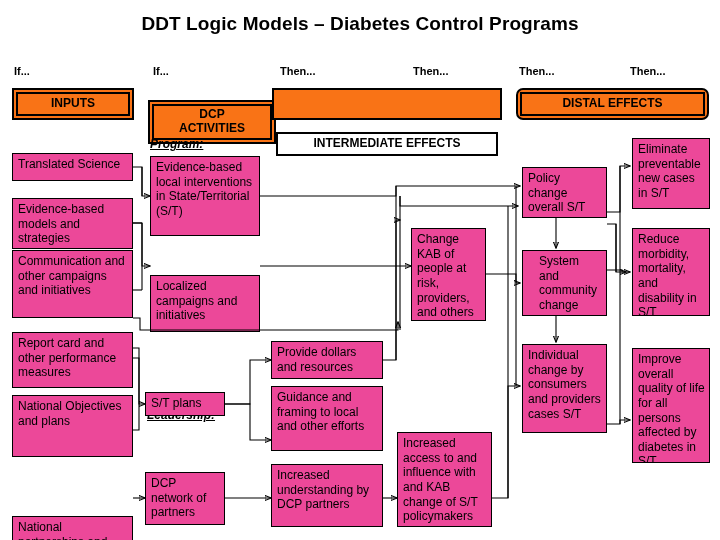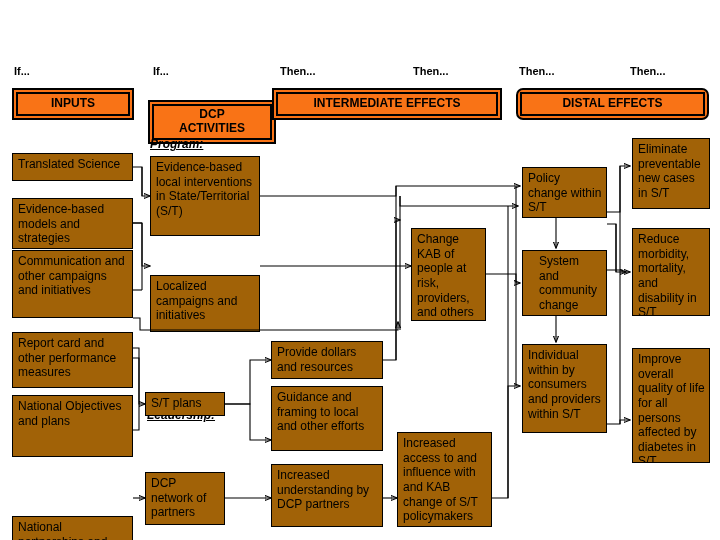--- a/index.html
+++ b/index.html
@@ -11,53 +11,54 @@
          font-size:19px;font-weight:bold;letter-spacing:.1px;}
 
   .iflabel{position:absolute;font-size:11px;font-weight:bold;}
 
   
   .banner{position:absolute;border:2px solid #000;background:#f97316;box-sizing:border-box;padding:2px;}
   .banner .inner{border:2px solid #000;width:100%;height:100%;box-sizing:border-box;
                  display:flex;align-items:center;justify-content:center;text-align:center;
                  font-size:12px;font-weight:bold;line-height:1.15;}
 
-  .node{position:absolute;border:1px solid #000;background:#a16207;box-sizing:border-box;
+  .node{position:absolute;border:1px solid #000;background:#ec4899;box-sizing:border-box;
         font-size:12px;line-height:1.22;padding:3px 4px 2px 5px;overflow:hidden;}
 
   .grouplbl{position:absolute;font-size:12px;font-weight:bold;font-style:italic;
             text-decoration:underline;}
 
   svg.wires{position:absolute;left:0;top:0;width:720px;height:540px;pointer-events:none;}
   svg.wires line,svg.wires path,svg.wires polyline{stroke:#000;stroke-width:1.1;fill:none;}
 </style>
 </head>
 <body>
 
 <div id="stage">
 
+  <div class="title">DDT Logic Models – Diabetes Control Programs</div>
 
   <div id="iflabels">
       <div class="iflabel" style="left: 14px; top: 65px;">If...</div>
       <div class="iflabel" style="left: 153px; top: 65px;">If...</div>
       <div class="iflabel" style="left: 280px; top: 65px;">Then...</div>
       <div class="iflabel" style="left: 413px; top: 65px;">Then...</div>
       <div class="iflabel" style="left: 519px; top: 65px;">Then...</div>
       <div class="iflabel" style="left: 630px; top: 65px;">Then...</div>
     </div>
   <div id="banners">
       <div class="banner" style="left: 12px; top: 88px; width: 122px; height: 32px;">
         <div class="inner" style="white-space: pre-line;">INPUTS</div>
       </div>
       <div class="banner" style="left: 148px; top: 100px; width: 128px; height: 44px;">
         <div class="inner" style="white-space: pre-line;">DCP
 ACTIVITIES</div>
       </div>
       <div class="banner" style="left: 272px; top: 88px; width: 230px; height: 32px;">
-        <div class="inner" style="white-space: pre-line;">INTERMEDIATE EFFECTS</div>
+        <div class="inner" style="white-space: pre-line; margin-top: 40px;">INTERMEDIATE EFFECTS</div>
       </div>
       <div class="banner" style="left: 516px; top: 88px; width: 193px; height: 32px; border-radius: 7px;">
         <div class="inner" style="white-space: pre-line;">DISTAL EFFECTS</div>
       </div>
     </div>
   <div id="grouplbls">
       <div class="grouplbl" style="left: 150px; top: 137px;">Program:</div>
       <div class="grouplbl" style="left: 147px; top: 368px; margin-top: 40px;">Leadership:</div>
     </div>
   <div id="nodes">
@@ -69,23 +70,23 @@
       <div class="node" style="left: 12px; top: 472px; width: 121px; height: 54px; margin-top: 44px;">National partnerships and access</div>
       <div class="node" style="left: 150px; top: 156px; width: 110px; height: 80px;">Evidence-based local interventions in State/Territorial (S/T)</div>
       <div class="node" style="left: 150px; top: 238px; width: 110px; height: 57px; margin-top: 37px;">Localized campaigns and initiatives</div>
       <div class="node" style="left: 145px; top: 392px; width: 80px; height: 24px;">S/T plans</div>
       <div class="node" style="left: 145px; top: 472px; width: 80px; height: 53px;">DCP network of partners</div>
       <div class="node" style="left: 271px; top: 341px; width: 112px; height: 38px;">Provide dollars and resources</div>
       <div class="node" style="left: 271px; top: 386px; width: 112px; height: 65px;">Guidance and framing to local and other efforts</div>
       <div class="node" style="left: 271px; top: 464px; width: 112px; height: 63px;">Increased understanding by DCP partners</div>
       <div class="node" style="left: 411px; top: 228px; width: 75px; height: 93px;">Change KAB of people at risk, providers, and others in S/T</div>
       <div class="node" style="left: 397px; top: 432px; width: 95px; height: 95px;">Increased access to and influence with and KAB change of S/T policymakers</div>
-      <div class="node" style="left: 522px; top: 167px; width: 85px; height: 51px;">Policy change within S/T</div>
+      <div class="node" style="left: 522px; top: 167px; width: 85px; height: 51px;">Policy change overall S/T</div>
       <div class="node" style="left: 522px; top: 250px; width: 85px; height: 66px; padding-left: 16px;">System and community change within S/T</div>
-      <div class="node" style="left: 522px; top: 344px; width: 85px; height: 89px;">Individual within by consumers and providers within S/T</div>
+      <div class="node" style="left: 522px; top: 344px; width: 85px; height: 89px;">Individual change by consumers and providers cases S/T</div>
       <div class="node" style="left: 632px; top: 138px; width: 78px; height: 71px;">Eliminate preventable new cases in S/T</div>
       <div class="node" style="left: 632px; top: 228px; width: 78px; height: 88px;">Reduce morbidity, mortality, and disability in S/T</div>
       <div class="node" style="left: 632px; top: 348px; width: 78px; height: 115px;">Improve overall quality of life for all persons affected by diabetes in S/T</div>
     </div>
 
   <svg class="wires" viewBox="0 0 720 540">
     <defs>
       <marker id="ah" markerWidth="7" markerHeight="7" refX="6.2" refY="3" orient="auto" markerUnits="userSpaceOnUse">
         <path d="M0,0.4 L6.4,3 L0,5.6 z" fill="#000" stroke="none"></path>
       </marker>

